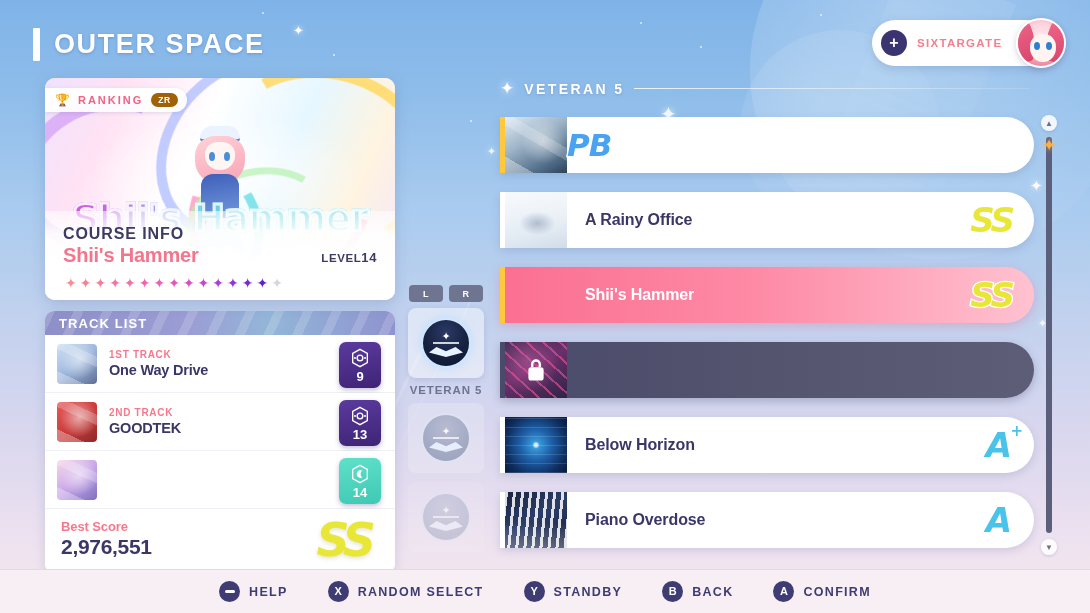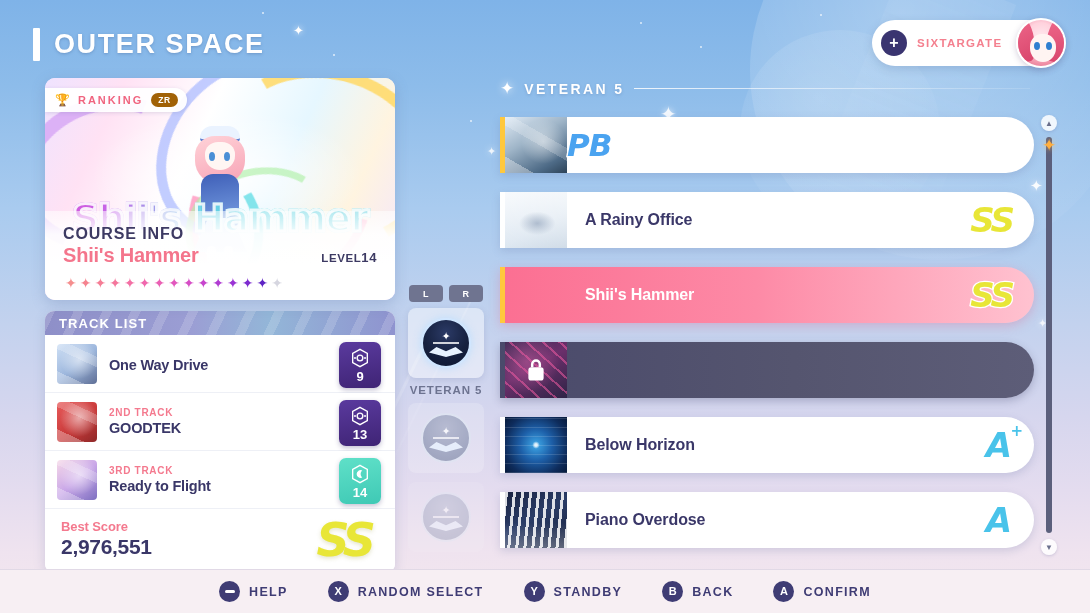--- a/index.html
+++ b/index.html
@@ -503,20 +503,21 @@
   </div>
 
   <div class="track-list">
     <div class="tl-header">TRACK LIST</div>
     <div id="tracks">
         <div class="track-row">
           <div class="track-thumb th-one">
             <div class="th-ov"></div>
           </div>
           <div class="track-meta">
+            <div class="track-no">1ST TRACK</div>
             <div class="track-name">One Way Drive</div>
           </div>
           <div class="lvl-badge lvl-purple">
             <span>
               <svg class="hexi" viewBox="0 0 24 24" fill="none" stroke="#fff" stroke-width="1.5">
                 <path d="M12 2.6 20 7v10l-8 4.4L4 17V7z"></path>
                 <circle cx="12" cy="12" r="3.1"></circle>
                 <path d="M5.4 12h2.2M16.4 12h2.2"></path>
               </svg>
             </span>
@@ -539,24 +540,20 @@
                 <path d="M5.4 12h2.2M16.4 12h2.2"></path>
               </svg>
             </span>
             <span class="lvl-num">13</span>
           </div>
         </div>
         <div class="track-row">
           <div class="track-thumb th-three">
             <div class="th-ov"></div>
           </div>
-          <div class="track-meta">
-            <div class="track-no">3RD TRACK</div>
-            <div class="track-name">Ready to Flight</div>
-          </div>
           <div class="lvl-badge lvl-teal">
             <span>
               <svg class="hexi" viewBox="0 0 24 24" fill="none" stroke="#fff" stroke-width="1.5">
                 <path d="M12 2.6 20 7v10l-8 4.4L4 17V7z"></path>
                 <path d="M14.5 8.3a4.2 4.2 0 1 0 0 7.4 4.6 4.6 0 0 1 0-7.4z" fill="#fff" stroke="none"></path>
               </svg>
             </span>
             <span class="lvl-num">14</span>
           </div>
         </div>

